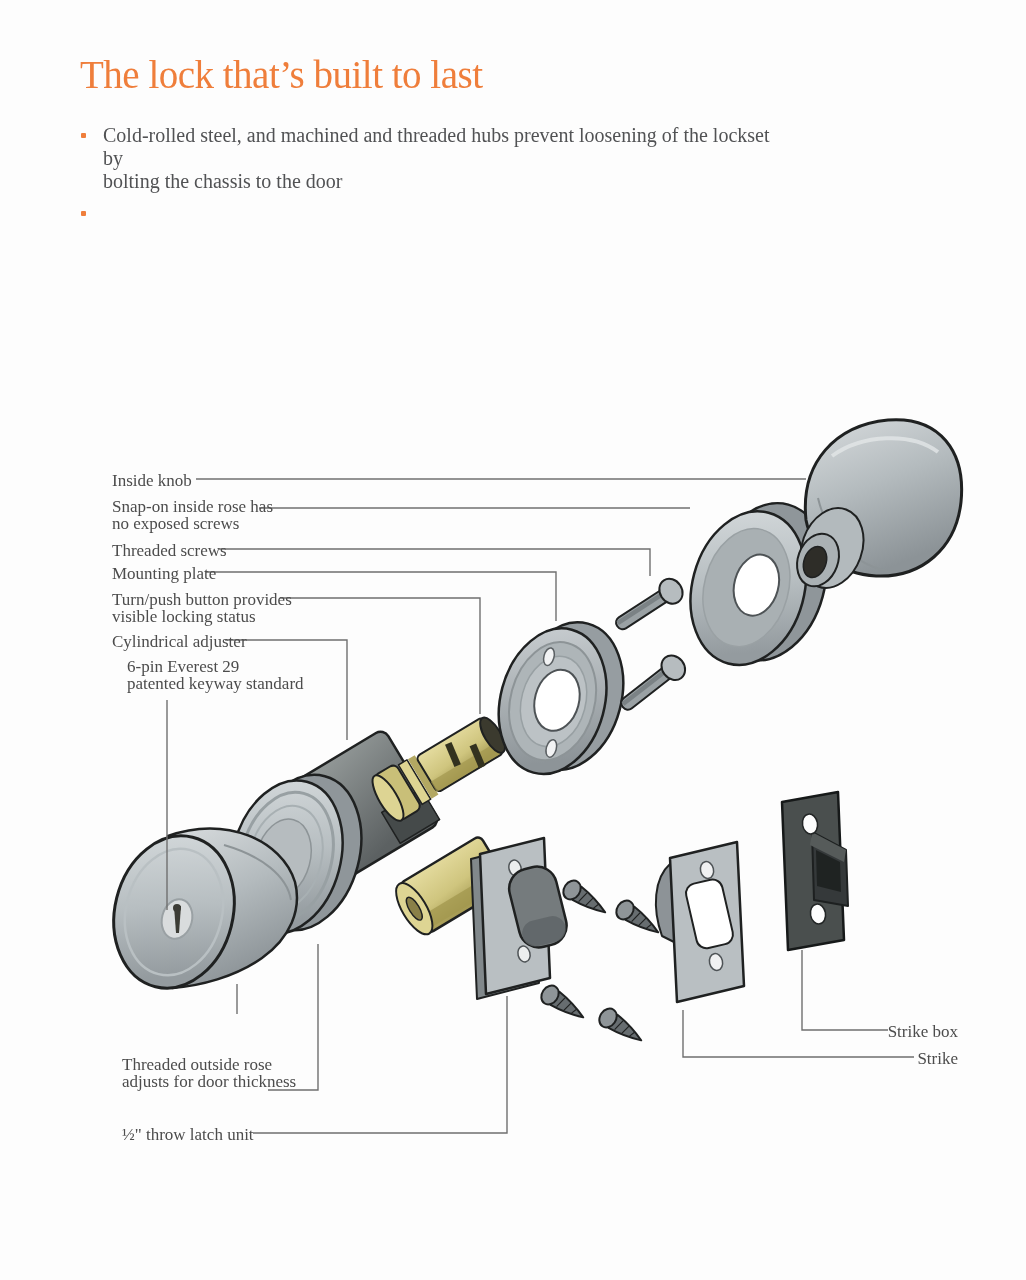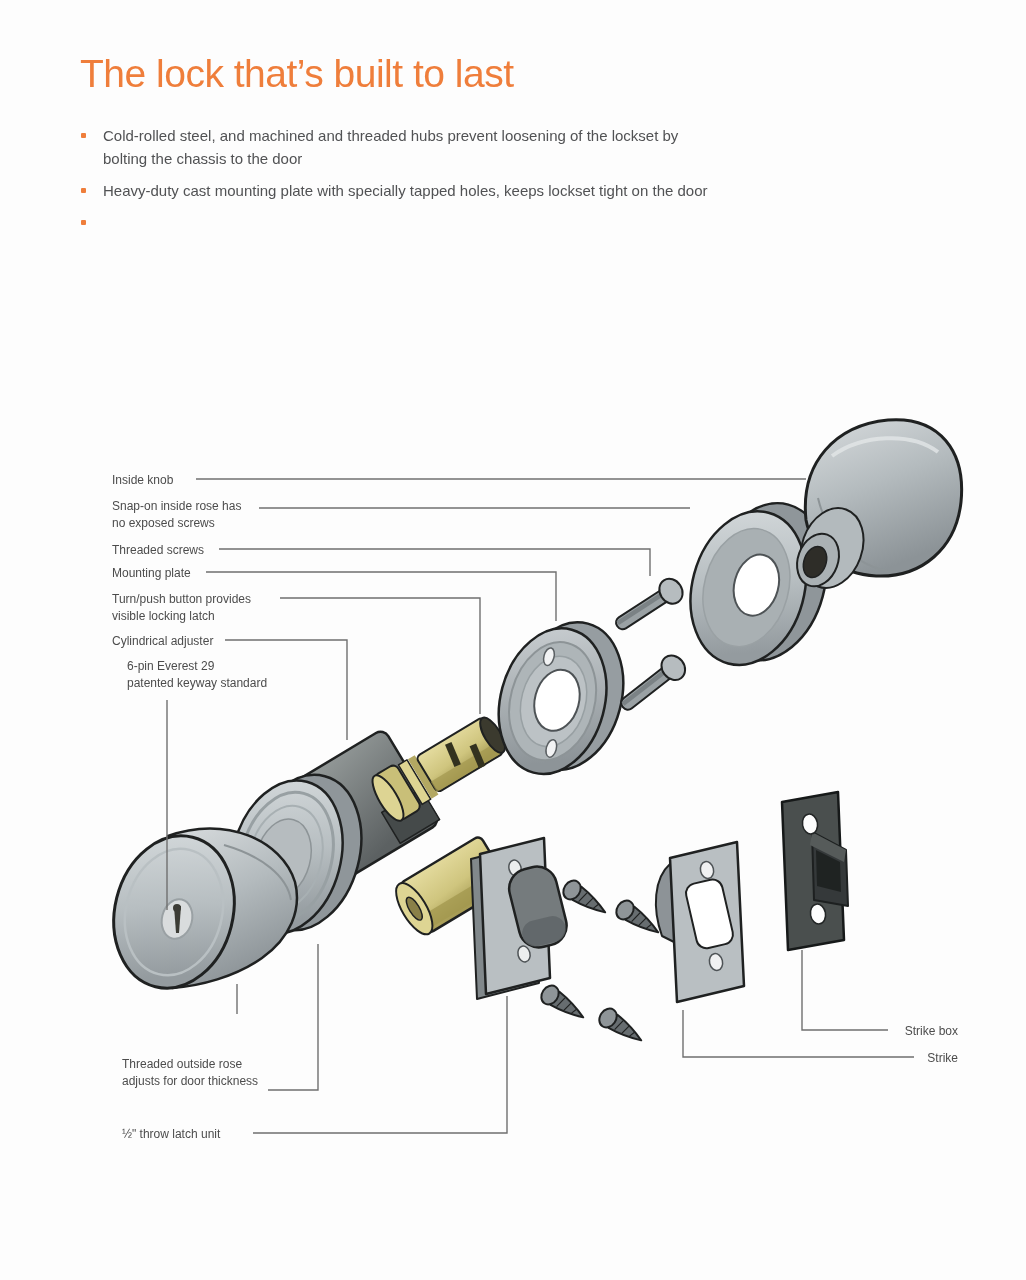--- a/index.html
+++ b/index.html
@@ -1,60 +1,56 @@
 <!DOCTYPE html>
 <html><head>
 <meta charset="utf-8">
 <style>
   html,body{margin:0;padding:0;background:#ffffff;}
   .page{
     position:relative;
     width:1026px;height:1280px;
     background:#fdfdfd;
-    font-family:Liberation Sans, sans-serif;
+    font-family:Liberation Serif, serif;
     overflow:hidden;
   }
   .title{
     position:absolute;left:80px;top:52px;
     font-size:39px;font-weight:400;letter-spacing:-0.5px;
     color:#EF7E3B;
   }
   .bullets{position:absolute;left:81px;top:124px;width:700px;}
   .bullet{display:flex;margin-bottom:9px;}
   .bullet .marker{
     flex:0 0 auto;width:5px;height:5px;background:#EF7E3B;
     margin-top:9px;border-radius:1px;
   }
   .bullet .btext{
-    margin-left:17px;font-size:15px;line-height:23px;color:#515254;
+    margin-left:17px;font-size:20px;line-height:23px;color:#515254;
     white-space:pre-line;
   }
   .dlabel{
-    position:absolute;font-size:12px;line-height:17px;color:#4C4C4C;
+    position:absolute;font-size:17px;line-height:17px;color:#4C4C4C;
     white-space:pre-line;
   }
   .dlabel.right{text-align:center;}
   svg{position:absolute;left:0;top:0;}
 </style>
 </head>
 <body>
 
 <div class="page">
 
   <div class="title">The lock that’s built to last</div>
 
   <div class="bullets">
     <div class="bullet">
       <span class="marker"></span>
       <span class="btext">Cold-rolled steel, and machined and threaded hubs prevent loosening of the lockset by
 bolting the chassis to the door</span>
-    </div>
-    <div class="bullet">
-      <span class="marker"></span>
-      <span class="btext">Heavy-duty cast mounting plate with specially tapped holes, keeps lockset tight on the door</span>
     </div>
     <div class="bullet">
       <span class="marker"></span>
     </div>
   </div>
 
   <svg width="1026" height="1280" viewBox="0 0 1026 1280">
     <defs>
       <linearGradient id="gMetal" x1="0" y1="0" x2="0.25" y2="1">
         <stop offset="0" stop-color="#d6dbdd"></stop>
@@ -231,21 +227,21 @@
       <path d="M683,1010 V1057 H914"></path>
     </g>
   </svg>
 
   <div class="dlabel" style="left:112px;top:472px">Inside knob</div>
   <div class="dlabel" style="left:112px;top:498px">Snap-on inside rose has
 no exposed screws</div>
   <div class="dlabel" style="left:112px;top:542px">Threaded screws</div>
   <div class="dlabel" style="left:112px;top:565px">Mounting plate</div>
   <div class="dlabel" style="left:112px;top:591px">Turn/push button provides
-visible locking latch</div>
+visible locking status</div>
   <div class="dlabel" style="left:112px;top:633px">Cylindrical adjuster</div>
   <div class="dlabel" style="left:127px;top:658px">6-pin Everest 29
 patented keyway standard</div>
   <div class="dlabel" style="left:122px;top:1056px">Threaded outside rose
 adjusts for door thickness</div>
   <div class="dlabel" style="left:122px;top:1126px">½" throw latch unit</div>
   <div class="dlabel right" style="right:68px;top:1023px">Strike box</div>
   <div class="dlabel right" style="right:68px;top:1050px">Strike</div>
 
 </div>

